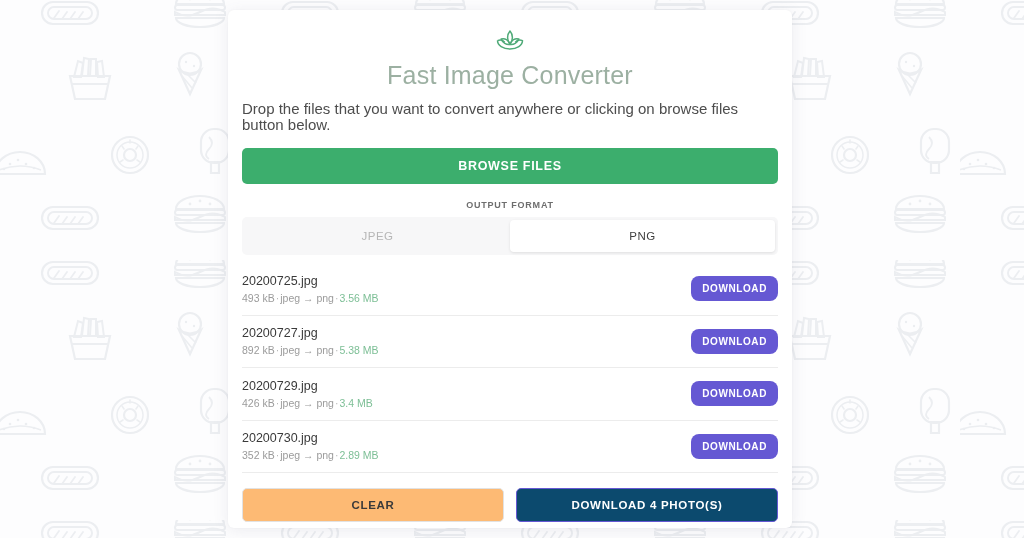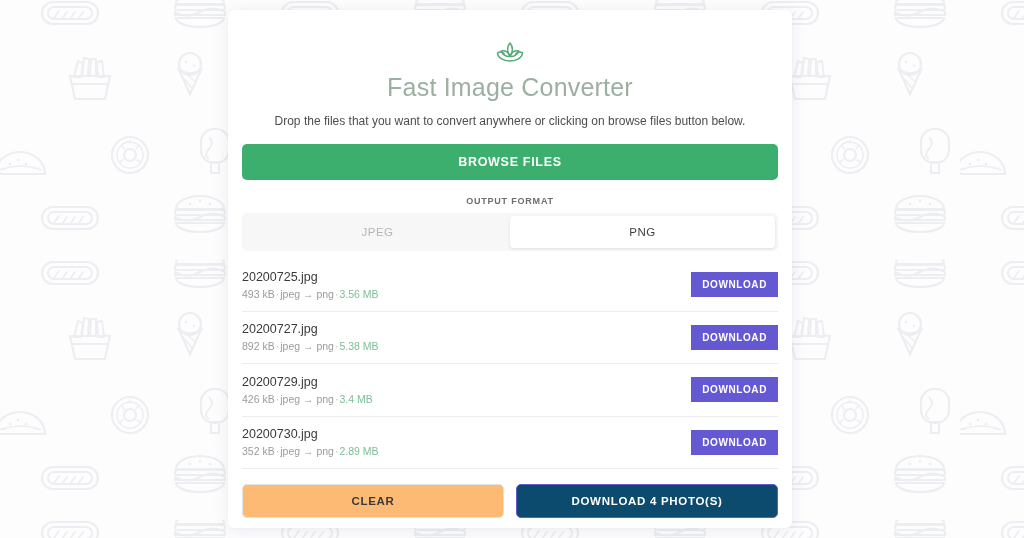--- a/index.html
+++ b/index.html
@@ -34,21 +34,21 @@
     background: #ffffff;
     border-radius: 6px;
     box-shadow: 0 2px 16px rgba(80, 80, 110, 0.10),
                 0 0 2px rgba(80, 80, 110, 0.06);
     z-index: 1;
     padding: 0 14px;
   }
 
   .card-inner {
     width: 536px;
-    margin: 12px auto;
+    margin: 0 auto;
   }
 
   
   #logo-wrap {
     text-align: center;
     padding-top: 18px;
     height: 44px;
   }
   #lotus-icon { display: inline-block; line-height: 0; }
 
@@ -56,22 +56,21 @@
     text-align: center;
     font-size: 25px;
     font-weight: 400;
     color: #9cb0a2;
     letter-spacing: 0.2px;
     margin-top: 6px;
     line-height: 30px;
   }
 
   #drop-hint {
-    text-align: center;
-    font-size: 12px;
+    font-size: 15px;
     color: #4d4d4d;
     margin-top: 11px;
     line-height: 16px;
   }
 
   
   #browse-files-button {
     display: block;
     width: 100%;
     margin-top: 15px;
@@ -151,21 +150,21 @@
     color: #9b9b9b;
     line-height: 14px;
     margin-top: 2px;
   }
   .file-meta .out-size { color: #7dbf96; }
   .file-meta .sep { color: #b9b9b9; padding: 0 1px; }
 
   .download-button {
     background: #6558d3;
     border: none;
-    border-radius: 0;
+    border-radius: 8px;
     color: #ffffff;
     font-size: 10px;
     font-weight: bold;
     letter-spacing: 0.6px;
     padding: 7px 11px;
     cursor: pointer;
     font-family: "Liberation Sans", sans-serif;
   }
 
   

